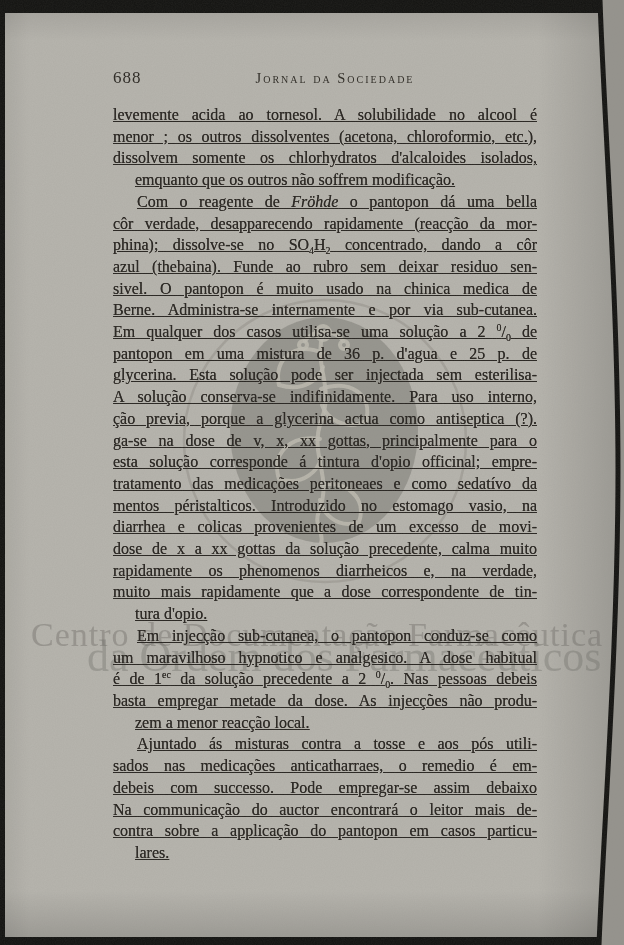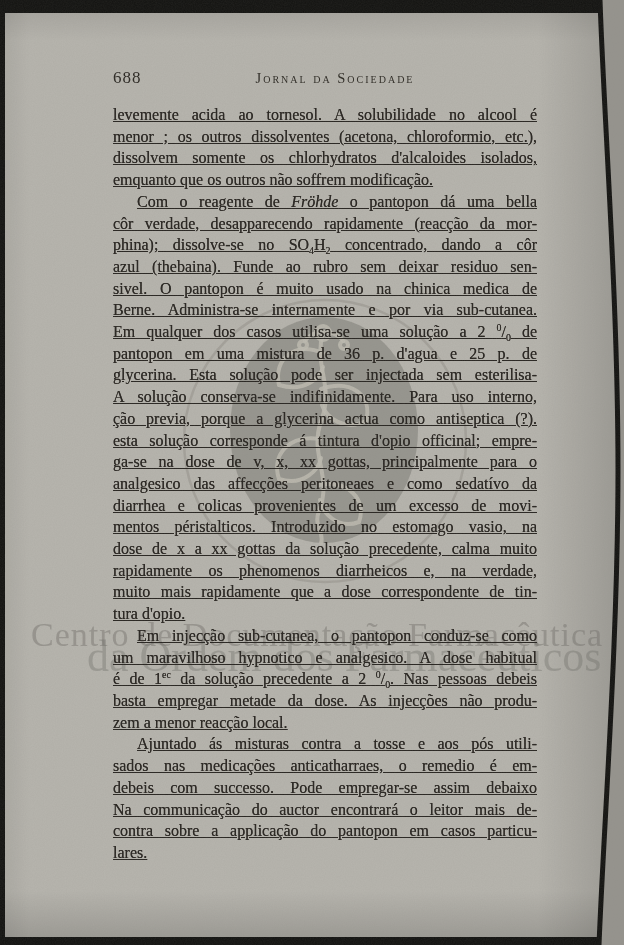--- a/index.html
+++ b/index.html
@@ -27,21 +27,21 @@
     font-variant:small-caps;font-size:14.5px;letter-spacing:2px;color:#2e2b25;
   }
   .text-column{
     position:absolute;left:108px;top:91px;width:424px;
     font-size:16px;line-height:21.7px;color:#272420;
     text-shadow:0 0 0.5px rgba(43,38,32,0.85);
     z-index:3;
     text-decoration:underline;
   }
   .line{ text-align:justify; text-align-last:justify; }
-  .line.para-end{ text-align-last:left; }
+  .line.para-end{ text-align-last:left;margin-left:22px; }
   .line.indent{ text-indent:24px; }
   sup{ font-size:62%; line-height:0; vertical-align:super; }
   sub{ font-size:62%; line-height:0; vertical-align:sub; }
   .wm-text{
     position:absolute;white-space:nowrap;z-index:2;
     color:rgba(104,103,97,0.40);
   }
   .wm-line1{ left:26px; top:603px; font-size:34px; letter-spacing:1px; }
   .wm-line2{ left:82px; top:618px; font-size:44px; color:rgba(104,103,97,0.34); }
   .stamp-svg{ position:absolute; left:150px; top:258px; z-index:1; }
@@ -87,25 +87,25 @@
         <div class="line">côr verdade, desapparecendo rapidamente (reacção da mor-</div>
         <div class="line">phina); dissolve-se no SO<sub>4</sub>H<sub>2</sub> concentrado, dando a côr</div>
         <div class="line">azul (thebaina). Funde ao rubro sem deixar residuo sen-</div>
         <div class="line">sivel. O pantopon é muito usado na chinica medica de</div>
         <div class="line">Berne. Administra-se internamente e por via sub-cutanea.</div>
         <div class="line">Em qualquer dos casos utilisa-se uma solução a 2 <sup>0</sup>/<sub>0</sub> de</div>
         <div class="line">pantopon em uma mistura de 36 p. d'agua e 25 p. de</div>
         <div class="line">glycerina. Esta solução pode ser injectada sem esterilisa-</div>
         <div class="line">A solução conserva-se indifinidamente. Para uso interno,</div>
         <div class="line">ção previa, porque a glycerina actua como antiseptica (?).</div>
+        <div class="line">ga-se na dose de v, x, xx gottas, principalmente para o</div>
         <div class="line">esta solução corresponde á tintura d'opio officinal; empre-</div>
-        <div class="line">ga-se na dose de v, x, xx gottas, principalmente para o</div>
-        <div class="line">analgesico das affecções peritoneaes e como sedatívo da</div>
+        <div class="line">tratamento das medicações peritoneaes e como sedatívo da</div>
+        <div class="line">mentos péristalticos. Introduzido no estomago vasio, na</div>
         <div class="line">diarrhea e colicas provenientes de um excesso de movi-</div>
-        <div class="line">mentos péristalticos. Introduzido no estomago vasio, na</div>
         <div class="line">dose de x a xx gottas da solução precedente, calma muito</div>
         <div class="line">rapidamente os phenomenos diarrheicos e, na verdade,</div>
         <div class="line">muito mais rapidamente que a dose correspondente de tin-</div>
         <div class="line para-end">tura d'opio.</div>
       </div>
     <div>
         <div class="line indent">Em injecção sub-cutanea, o pantopon conduz-se como</div>
         <div class="line">um maravilhoso hypnotico e analgesico. A dose habitual</div>
         <div class="line">é de 1<sup>ec</sup> da solução precedente a 2 <sup>0</sup>/<sub>0</sub>. Nas pessoas debeis</div>
         <div class="line">basta empregar metade da dose. As injecções não produ-</div>

